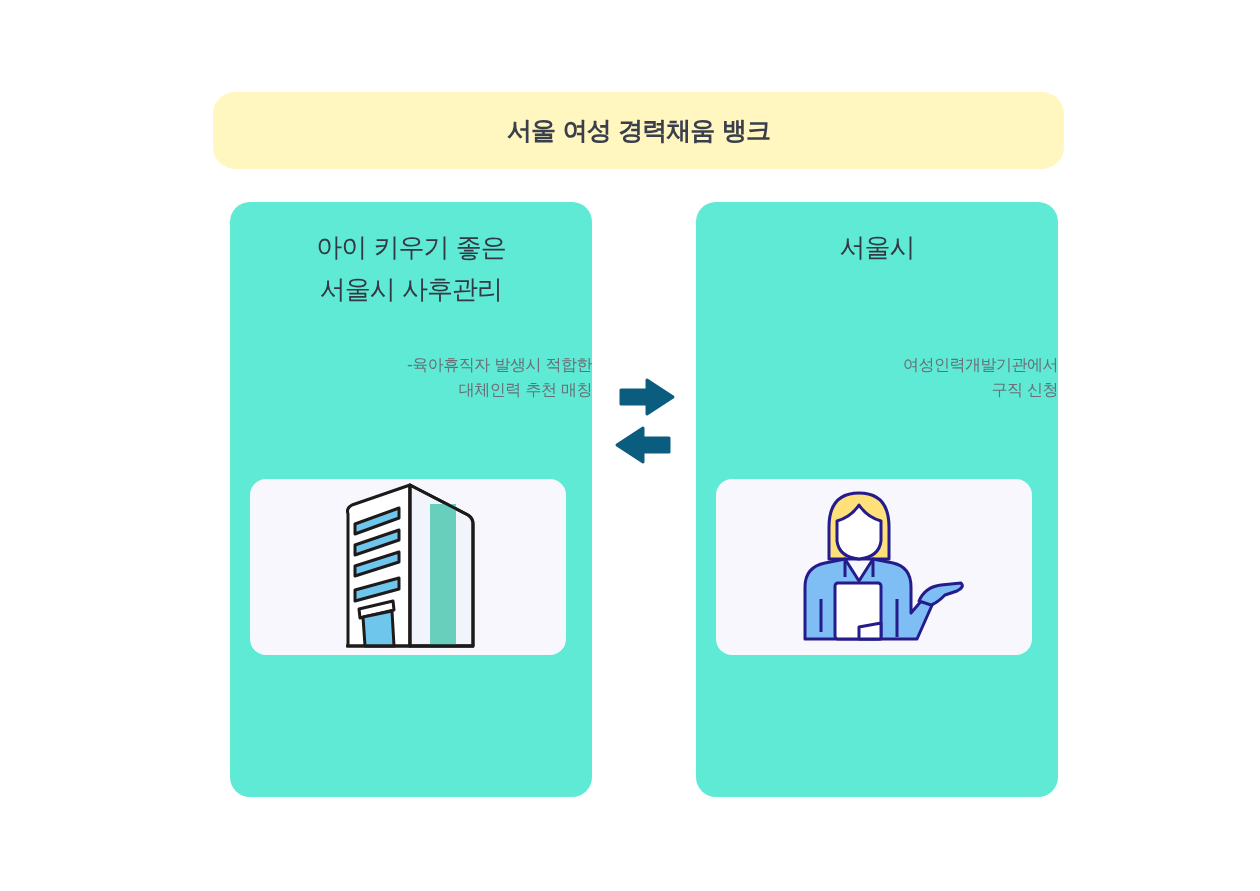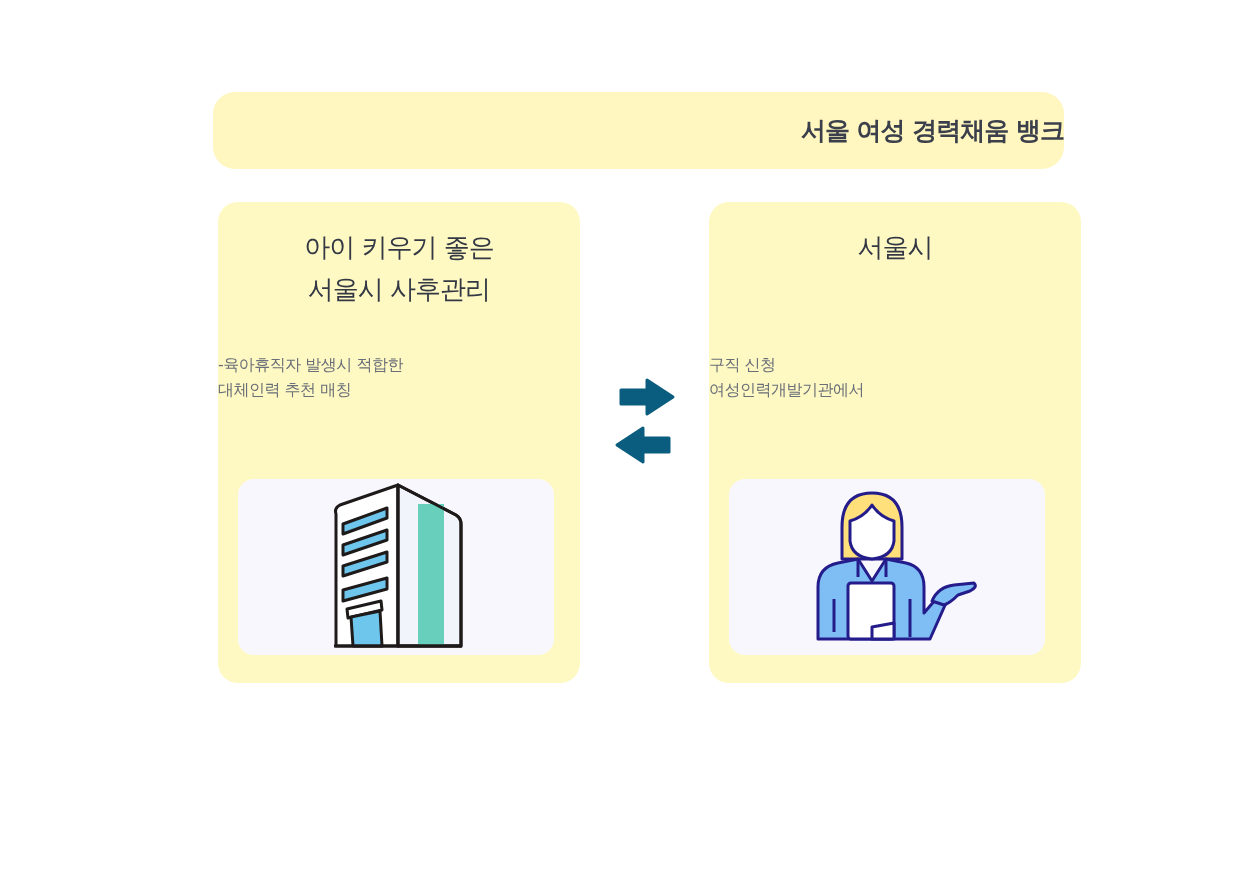--- a/index.html
+++ b/index.html
@@ -1,27 +1,27 @@
 <!DOCTYPE html>
 <html><head>
 <meta charset="utf-8">
 <style>
   html, body { margin:0; padding:0; background:#ffffff; }
   body { width:1260px; height:891px; position:relative; overflow:hidden;
          font-family:"DejaVu Sans", "Liberation Sans", sans-serif; color:#3a3f4b; }
   .banner { position:absolute; left:213px; top:92px; width:851px; height:77px;
-            background:#fff7bf; border-radius:22px; display:flex; align-items:center; justify-content:flex-end; }
+            background:#fff7bf; border-radius:22px; display:flex; align-items:center; justify-content:center; }
   .banner-title { font-size:25px; font-weight:600; color:#3a3f4b; letter-spacing:-1px; }
-  .card { position:absolute; top:202px; width:362px; height:481px; background:#fef9c3; border-radius:20px; }
+  .card { position:absolute; top:202px; width:362px; height:595px; background:#5eead4; border-radius:20px;margin-left:12px; }
   .card.left { left:218px; }
-  .card.right { left:709px;padding-left:10px; }
+  .card.right { left:684px; }
   .card-title { position:absolute; left:0; right:0; top:24px; text-align:center; font-size:26px; line-height:42px;
                 color:#333844; letter-spacing:-1px; }
   .card-title div { white-space:nowrap; }
-  .card-desc { position:absolute; left:0; right:0; top:150px; text-align:left; font-size:16px; line-height:25px;
+  .card-desc { position:absolute; left:0; right:0; top:150px; text-align:right; font-size:16px; line-height:25px;
                color:#6a6e78; letter-spacing:-0.5px; }
   .card-desc div { white-space:nowrap; }
   .img-box { position:absolute; left:20px; top:277px; width:316px; height:176px; background:#f8f7fe; border-radius:16px;
              display:flex; align-items:center; justify-content:center; }
   .arrows { position:absolute; left:612px; top:376px; width:66px; height:92px; }
 </style>
 </head>
 <body>
 
 <div class="banner">
@@ -61,22 +61,22 @@
 <svg class="arrows" viewBox="0 0 66 92">
   <path d="M9 14 L35 14 L35 4 L61 21 L35 38 L35 28 L9 28 Z" fill="#0a5d7e" stroke="#0a5d7e" stroke-width="3" stroke-linejoin="round"></path>
   <path d="M57 62 L31 62 L31 52 L5 69 L31 86 L31 76 L57 76 Z" fill="#0a5d7e" stroke="#0a5d7e" stroke-width="3" stroke-linejoin="round"></path>
 </svg>
 
 <div class="card right">
   <div class="card-title">
     <div>서울시</div>
   </div>
   <div class="card-desc">
+    <div>여성인력개발기관에서</div>
     <div>구직 신청</div>
-    <div>여성인력개발기관에서</div>
   </div>
   <div class="img-box">
     <svg width="170" height="160" viewBox="0 0 170 160" style="margin-left:24px;">
 
       <path d="M28 72 L28 40 Q28 6 58 6 Q88 6 88 40 L88 72 Z" fill="#ffe07a" stroke="#241c8a" stroke-width="3" stroke-linejoin="round"></path>
 
       <path d="M58 18 Q50 30 36 34 L36 54 Q38 70 58 72 Q78 70 80 54 L80 34 Q66 30 58 18 Z" fill="#ffffff" stroke="#241c8a" stroke-width="3" stroke-linejoin="round"></path>
 
       <path d="M4 150 L4 100 Q4 80 24 76 L44 72 L58 94 L72 72 L92 76 Q110 80 110 100 L110 126 L122 112 L132 116 L116 152 L4 152 Z" fill="#7fbef5" stroke="#241c8a" stroke-width="3" stroke-linejoin="round"></path>
 

